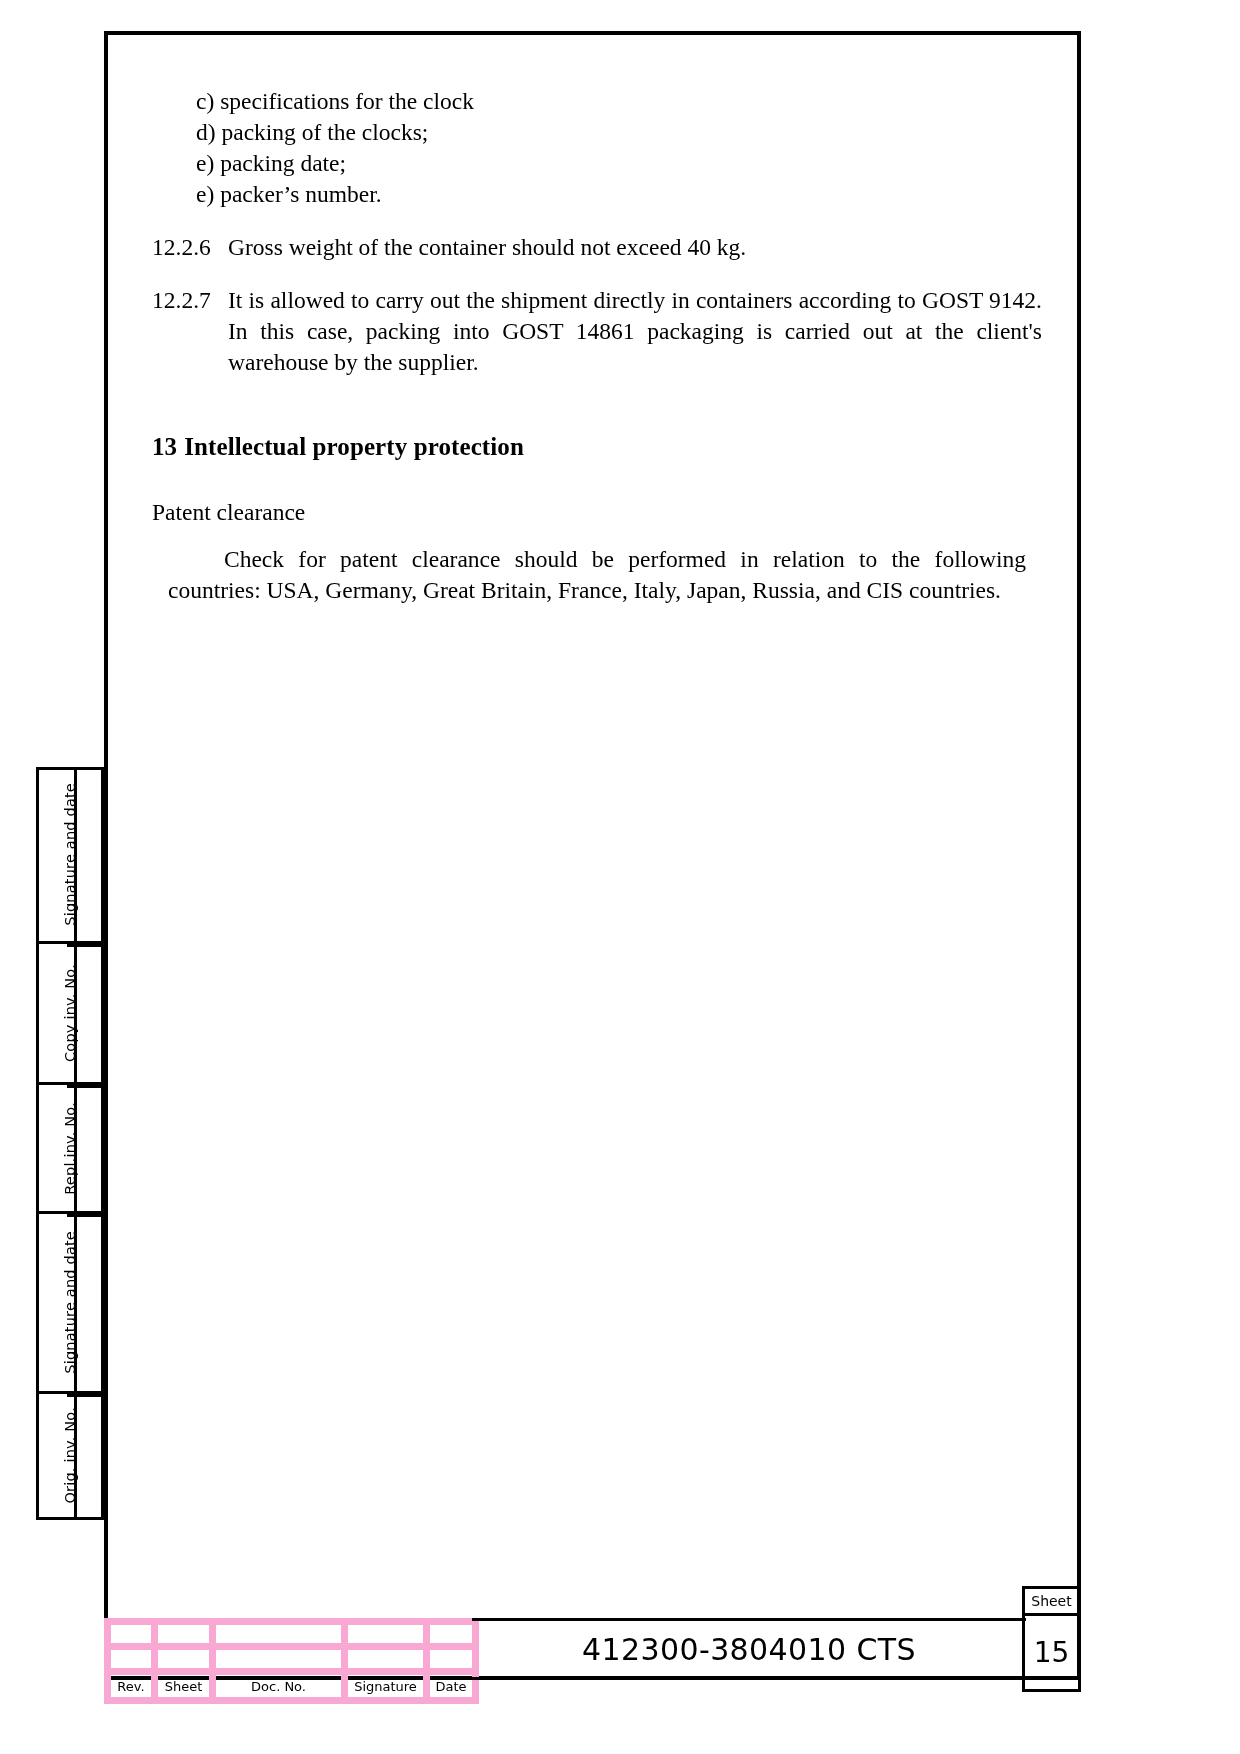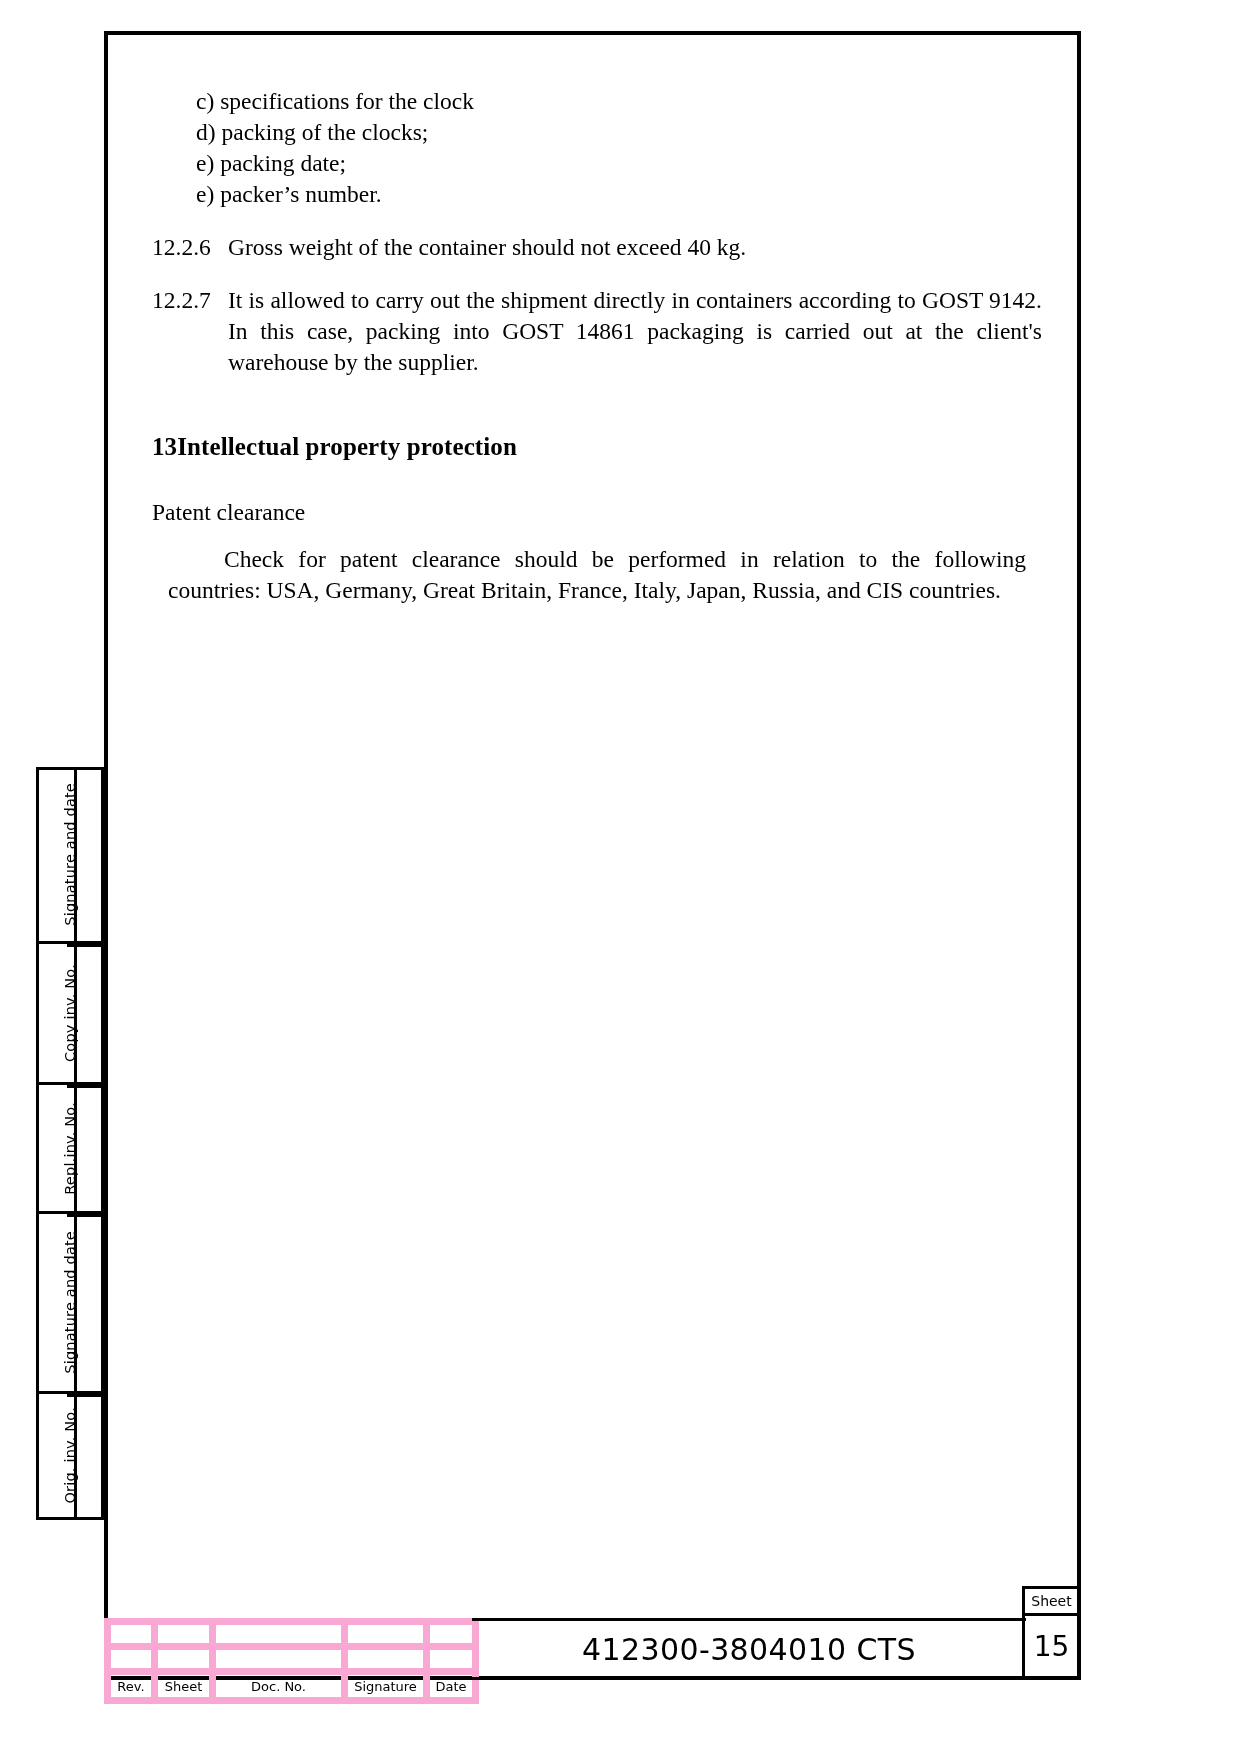--- a/index.html
+++ b/index.html
@@ -69,21 +69,21 @@
   }
 
   h2.section-heading {
     font-size: 25px;
     font-weight: bold;
     margin: 52px 0 34px 0;
     padding: 0;
     letter-spacing: 0.1px;
   }
   h2.section-heading .heading-num {
-    margin-right: 0;
+    margin-right: 7px;
   }
 
   .plain-line {
     margin: 0;
     padding: 0;
     font-family: Liberation Serif, serif;
   }
   .indented-para {
     margin: 16px;
     padding: 0;
@@ -226,21 +226,21 @@
     display: flex;
     align-items: center;
     justify-content: center;
     font-family: "DejaVu Sans", sans-serif;
     font-size: 14px;
   }
   .sheet-value {
     position: absolute;
     left: 0; top: 30px;
     width: 59px;
-    height: 64px;
+    height: 76px;
     border-left: 3px solid #000;
     border-right: 3px solid #000;
     border-bottom: 3px solid #000;
     box-sizing: border-box;
     display: flex;
     align-items: center;
     justify-content: center;
     font-family: "DejaVu Sans", sans-serif;
     font-size: 28px;
   }

